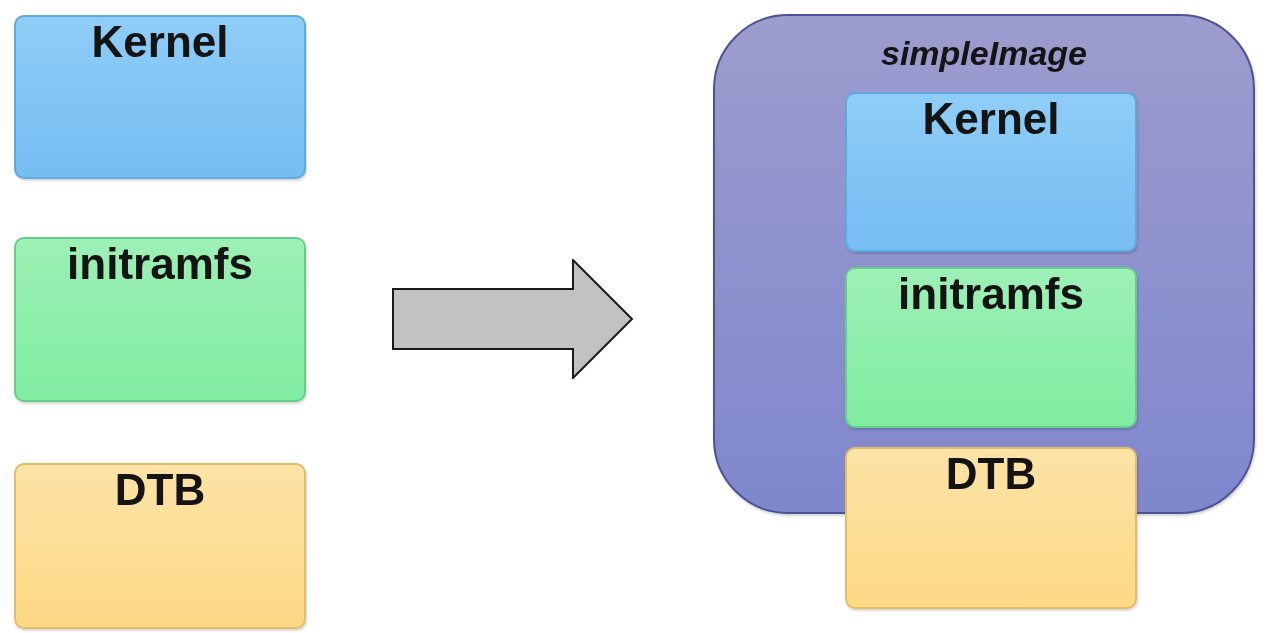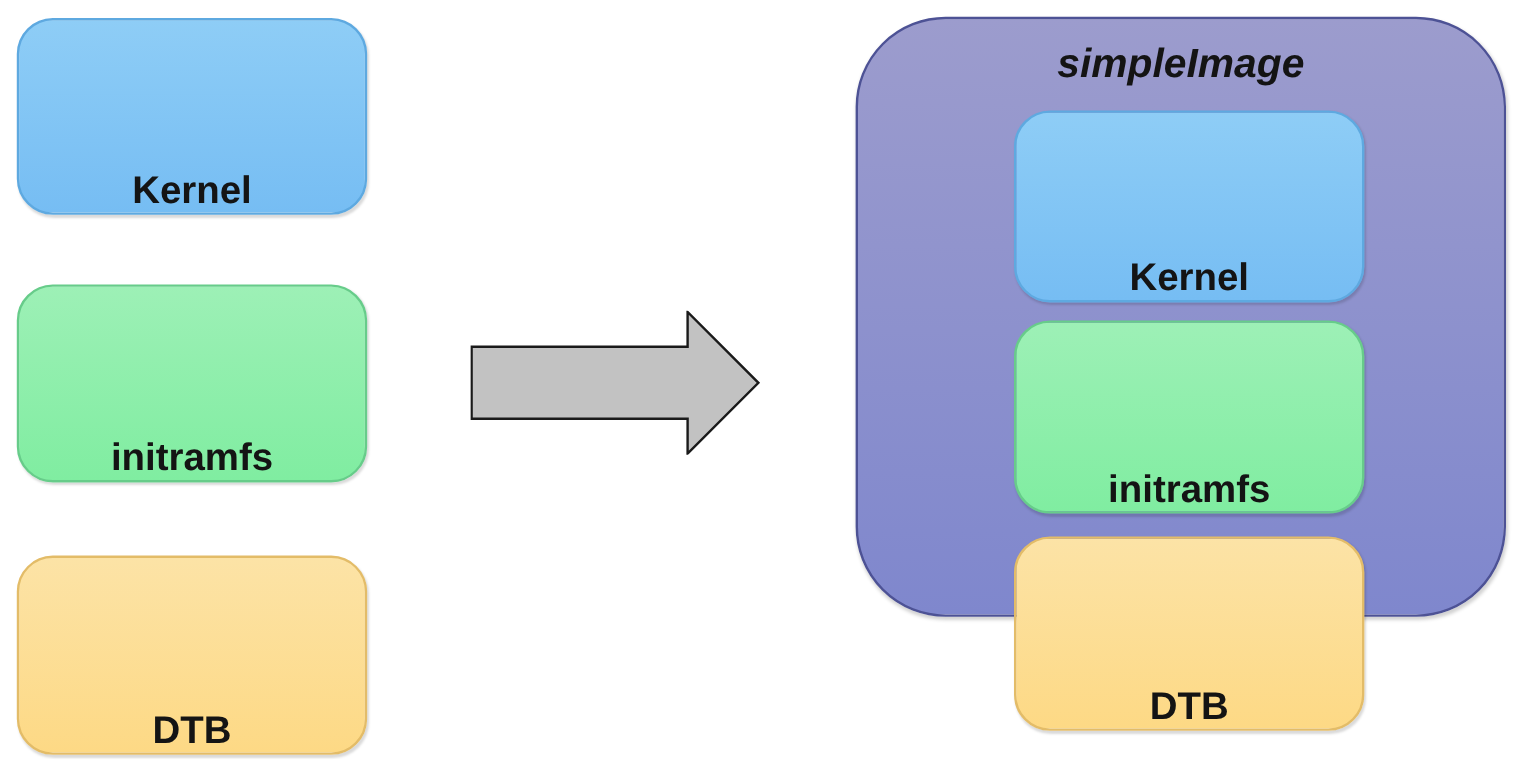--- a/index.html
+++ b/index.html
@@ -5,24 +5,24 @@
   html,body { margin:0; padding:0; background:#ffffff; }
   .canvas {
     position:relative;
     width:1266px; height:633px;
     background:#ffffff;
     font-family:"Liberation Sans", sans-serif;
     overflow:hidden;
   }
   .comp {
     position:absolute;
-    display:flex; align-items:flex-end; justify-content:center;
-    border-radius:30px;
+    display:flex; align-items:flex-start; justify-content:center;
+    border-radius:10px;
     font-weight:700;
-    font-size:32px;
+    font-size:44px;
     color:#141414;
     box-shadow:1px 2px 2px rgba(0,0,0,0.15);
   }
   .comp-kernel {
     background:linear-gradient(to bottom, var(--kernel_top), var(--kernel_bottom));
     border:2px solid var(--kernel_border);
   }
   .comp-initramfs {
     background:linear-gradient(to bottom, var(--initramfs_top), var(--initramfs_bottom));
     border:2px solid var(--initramfs_border);

